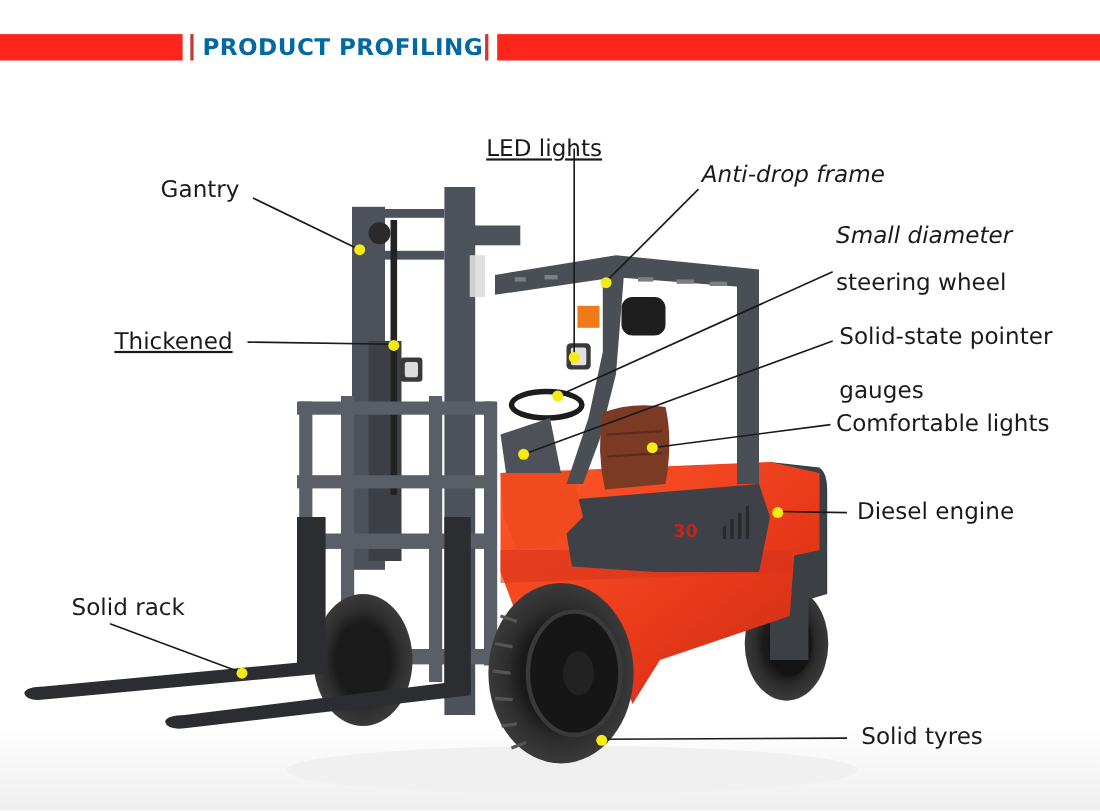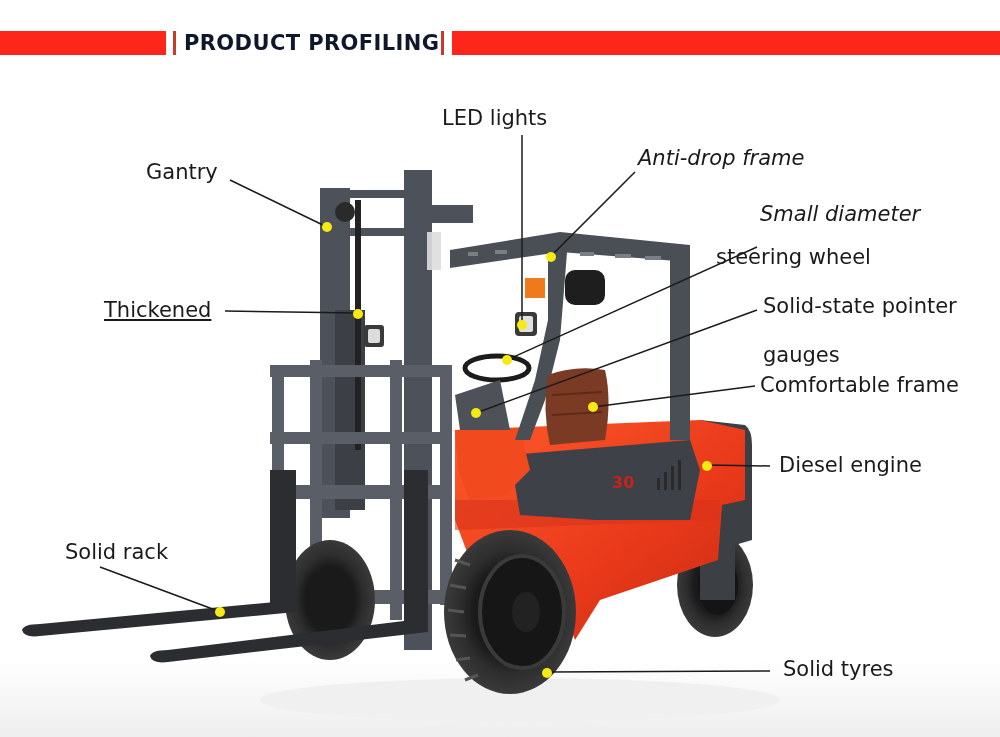--- a/index.html
+++ b/index.html
@@ -6,21 +6,21 @@
   body { width:1000px; height:737px; background:#ffffff; position:relative; overflow:hidden;
          font-family:"DejaVu Sans", "Liberation Sans", sans-serif; }
   .header { position:absolute; top:0; left:0; width:1000px; height:80px; }
   .bar { position:absolute; top:31px; height:24px; background:#fd261b; }
   .bar-left { left:0; width:166px; }
   .bar-right { left:452px; width:548px; }
   .divider { position:absolute; top:31px; width:3px; height:24px; background:#c83a30; }
   .div-left { left:173px; }
   .div-right { left:441px; }
   .title { position:absolute; top:30px; left:184px; font-size:21px; font-weight:bold;
-           color:#0f172a; letter-spacing:0.4px; white-space:nowrap; line-height:27px;
+           color:#0369a1; letter-spacing:0.4px; white-space:nowrap; line-height:27px;
            font-family:"DejaVu Sans", sans-serif; }
   svg.stage { position:absolute; top:0; left:0; }
   .label { position:absolute; font-size:21px; color:#1a1a1a; line-height:29px; white-space:nowrap;
            font-family:"DejaVu Sans", sans-serif; }
 </style>
 </head>
 <body>
 
 <div class="header">
   <div class="bar bar-left"></div>
@@ -167,24 +167,24 @@
     <circle cx="507" cy="360" r="5"></circle>
     <circle cx="358" cy="314" r="5"></circle>
     <circle cx="476" cy="413" r="5"></circle>
     <circle cx="593" cy="407" r="5"></circle>
     <circle cx="707" cy="466" r="5"></circle>
     <circle cx="220" cy="612" r="5"></circle>
     <circle cx="547" cy="673" r="5"></circle>
   </g>
 </svg>
 
-<div class="label" style="left:442px; top:104px;">LED lights</div>
+<div class="label" style="left:442px; top:121px;text-decoration:underline;">LED lights</div>
 <div class="label" style="left:146px; top:158px;text-align:right;">Gantry</div>
 <div class="label" style="left:638px; top:144px;font-style:italic;">Anti-drop frame</div>
 <div class="label" style="left:760px; top:200px;font-style:italic;">Small diameter</div>
-<div class="label" style="left:716px; top:243px;">steering wheel</div>
+<div class="label" style="left:760px; top:243px;">steering wheel</div>
 <div class="label" style="left:104px; top:296px;text-decoration:underline;">Thickened</div>
 <div class="label" style="left:763px; top:292px;">Solid-state pointer</div>
 <div class="label" style="left:763px; top:321px;margin-top:20px;">gauges</div>
-<div class="label" style="left:760px; top:371px;">Comfortable frame</div>
+<div class="label" style="left:760px; top:371px;">Comfortable lights</div>
 <div class="label" style="left:779px; top:451px;">Diesel engine</div>
 <div class="label" style="left:65px; top:538px;">Solid rack</div>
 <div class="label" style="left:783px; top:655px;">Solid tyres</div>
 
 </body></html>

